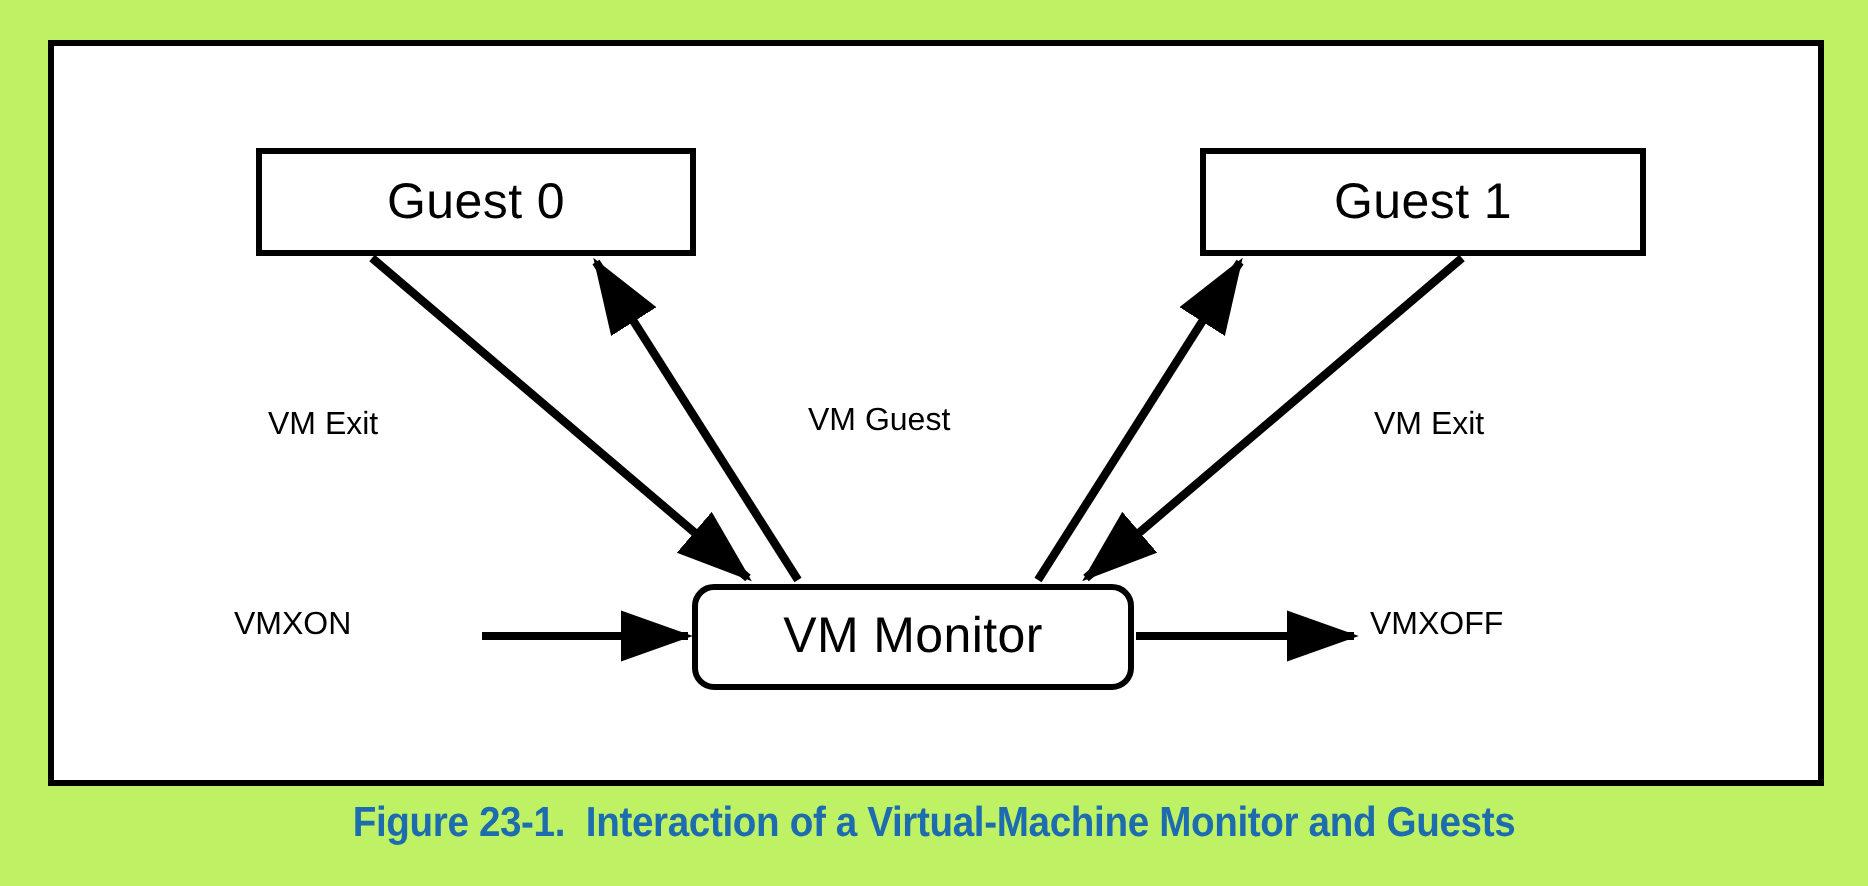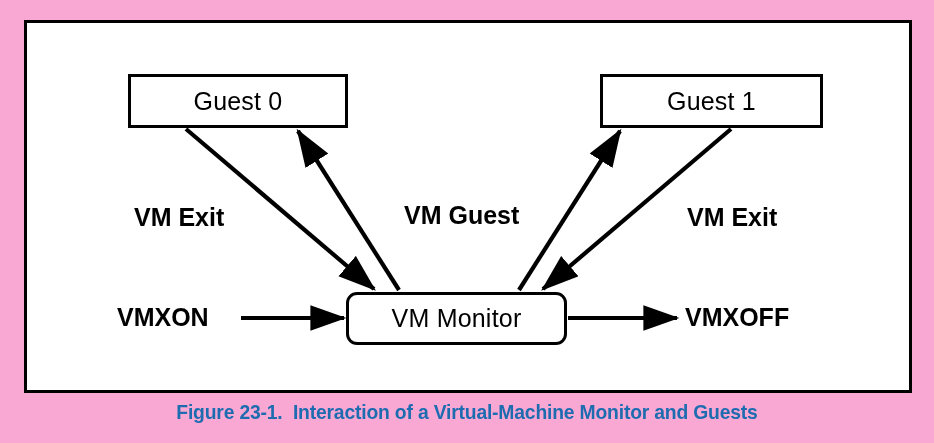--- a/index.html
+++ b/index.html
@@ -10,21 +10,21 @@
   body {
     width: 934px;
     height: 443px;
     font-family: "Liberation Sans", sans-serif;
     overflow: hidden;
   }
   #figure-root {
     position: relative;
     width: 934px;
     height: 443px;
-    background: #f9a8d4;
+    background: #bef264;
   }
   
   .figure-frame {
     position: absolute;
     left: 24px;
     top: 20px;
     width: 888px;
     height: 373px;
     border: 3px solid #000000;
     box-sizing: border-box;
@@ -71,22 +71,22 @@
     left: 346px;
     top: 292px;
     width: 221px;
     height: 53px;
     border-radius: 11px;
   }
   
   .edge-label {
     position: absolute;
     color: #000000;
-    font-size: 25px;
-    font-weight: 700;
+    font-size: 16px;
+    font-weight: 400;
     line-height: 1;
     white-space: nowrap;
     text-align: right;
   }
   #label-vm-exit-left   { left: 134px; top: 205px; }
   #label-vm-entry       { left: 404px; top: 203px; }
   #label-vm-exit-right  { left: 687px; top: 205px; }
   #label-vmxon          { left: 117px; top: 305px; }
   #label-vmxoff         { left: 685px; top: 305px; }
 

